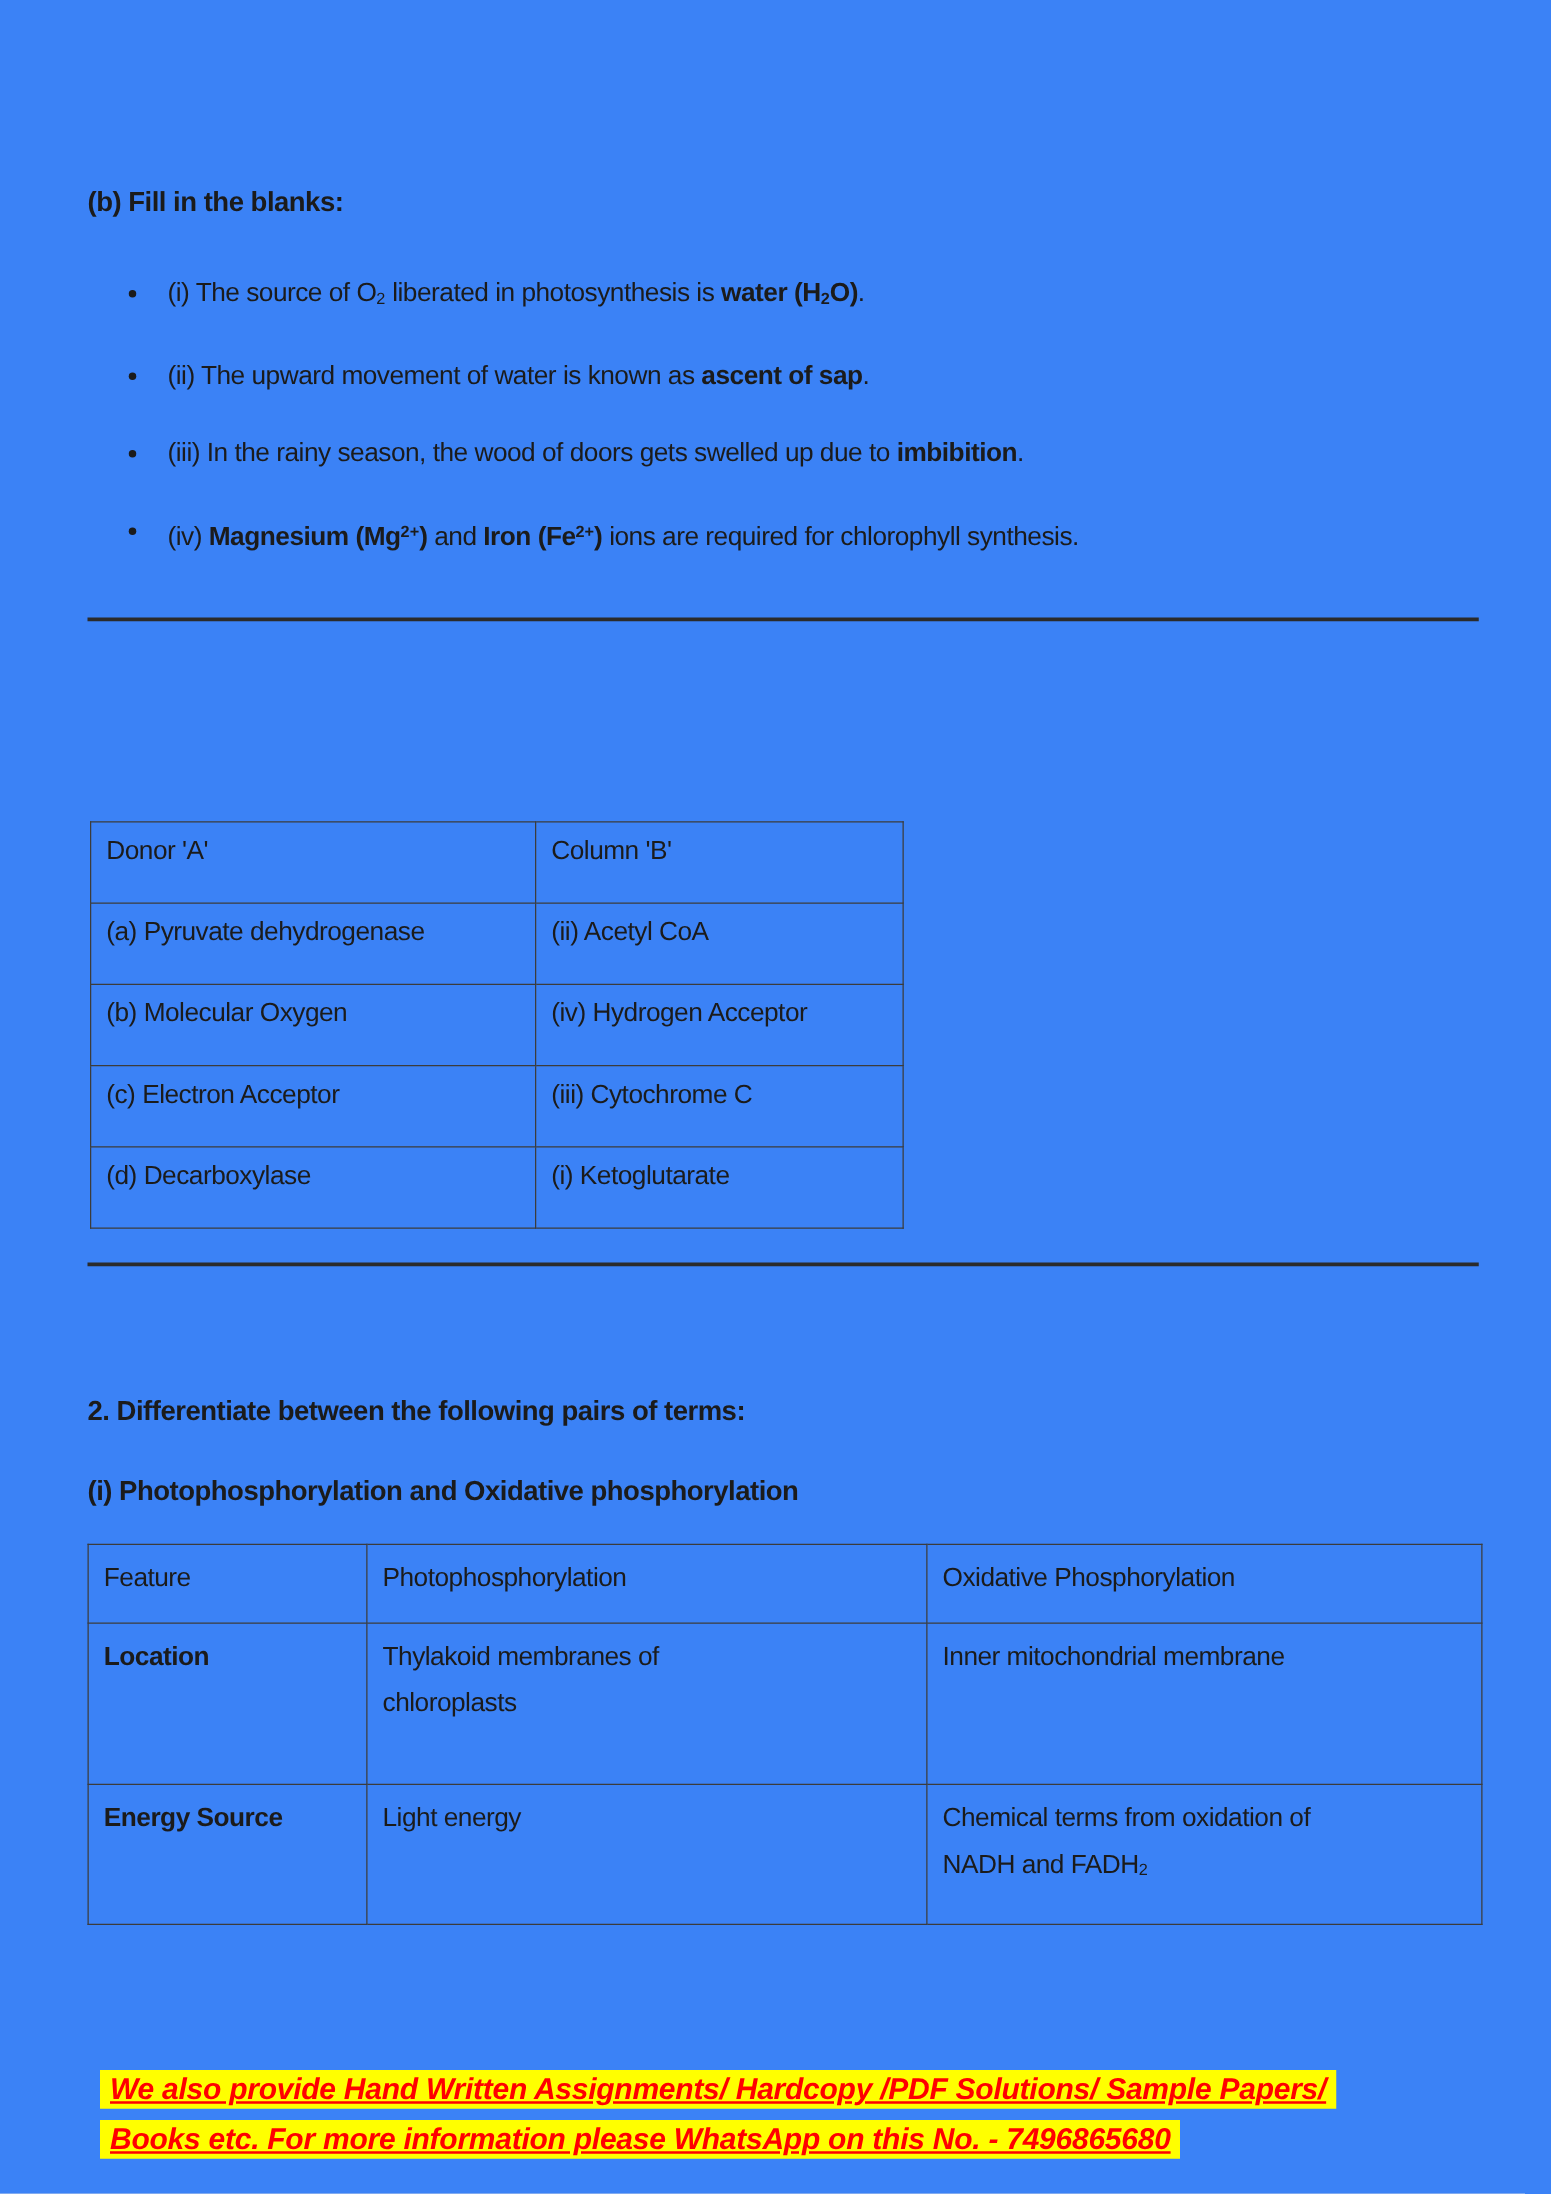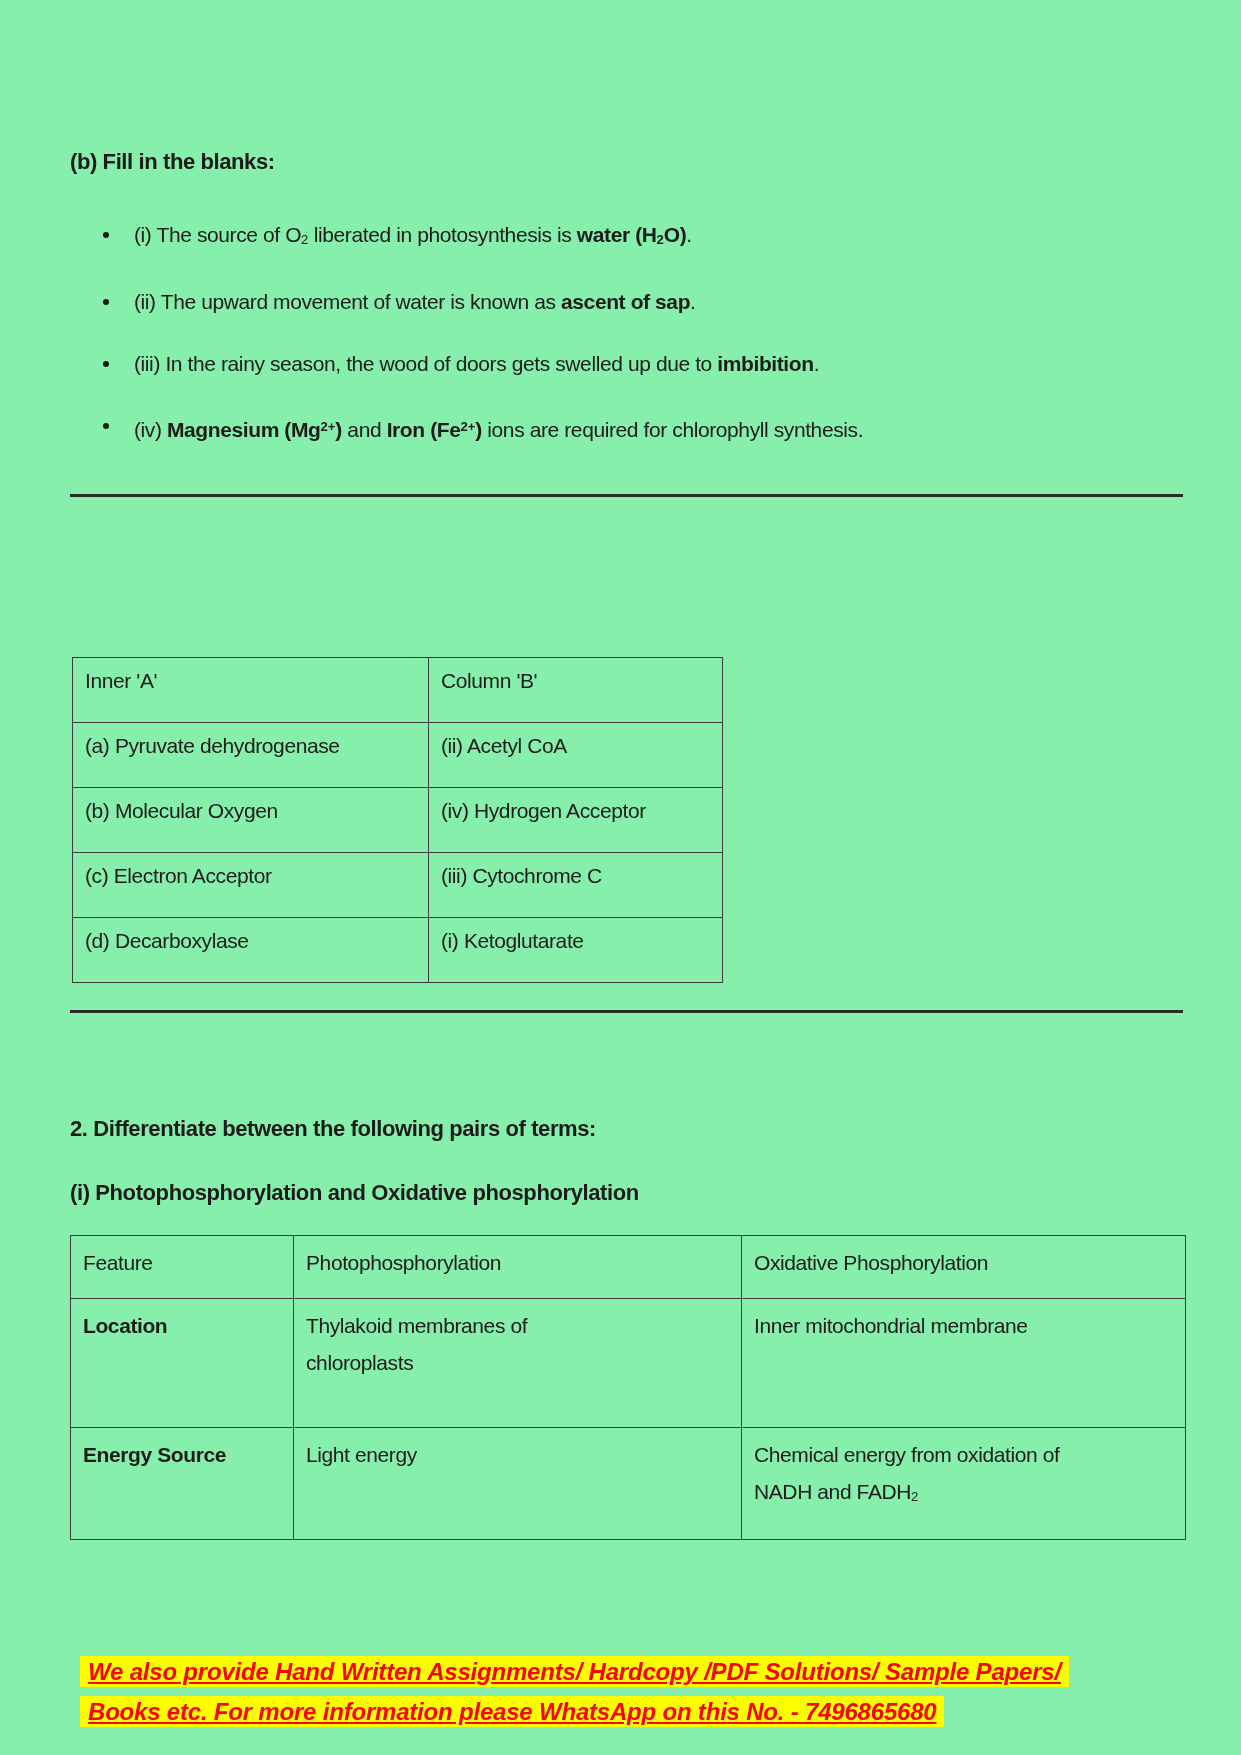--- a/index.html
+++ b/index.html
@@ -1,21 +1,21 @@
 <!DOCTYPE html>
 <html><head>
 <meta charset="utf-8">
 <style>
   * { margin:0; padding:0; box-sizing:border-box; }
   html,body { background:#e8e8e8; }
   .page {
     position:relative;
     width:1241px; height:1755px;
     margin:0 auto;
-    background:#86efac;
+    background:#3b82f6;
     font-family:"Liberation Sans", sans-serif;
     color:#1b1b1b;
     letter-spacing:-0.4px;
     overflow:hidden;
   }
   .heading {
     position:absolute; left:70px;
     font-size:22px; font-weight:700; line-height:28px;
     white-space:nowrap;
   }
@@ -111,21 +111,21 @@
   <div class="separator" id="separator-1"></div>
 
 
   <table id="match-table">
     <colgroup>
         <col style="width:356px">
         <col style="width:294px">
       </colgroup>
     <tbody>
         <tr>
-      <td>Inner 'A'</td>
+      <td>Donor 'A'</td>
       <td>Column 'B'</td>
     </tr>
     <tr>
       <td>(a) Pyruvate dehydrogenase</td>
       <td>(ii) Acetyl CoA</td>
     </tr>
     <tr>
       <td>(b) Molecular Oxygen</td>
       <td>(iv) Hydrogen Acceptor</td>
     </tr>
@@ -159,21 +159,21 @@
       <td><span><span>Oxidative Phosphorylation</span></span></td>
     </tr>
     <tr>
       <td class="feature-cell"><span><span style="font-weight: 700;">Location</span></span></td>
       <td><span><span>Thylakoid membranes of</span><br><span>chloroplasts</span></span></td>
       <td><span><span>Inner mitochondrial membrane</span></span></td>
     </tr>
     <tr>
       <td class="feature-cell"><span><span style="font-weight: 700;">Energy Source</span></span></td>
       <td><span><span>Light energy</span></span></td>
-      <td><span><span>Chemical energy from oxidation of</span><br><span>NADH and FADH</span><sub>2</sub></span></td>
+      <td><span><span>Chemical terms from oxidation of</span><br><span>NADH and FADH</span><sub>2</sub></span></td>
     </tr>
   </tbody>
     </table>
 
   <div class="footer">
     <div><span class="hl">We also provide Hand Written Assignments/ Hardcopy /PDF Solutions/ Sample Papers/</span></div>
     <div><span class="hl">Books etc. For more information please WhatsApp on this No. - 7496865680</span></div>
   </div>
 
 </div>

